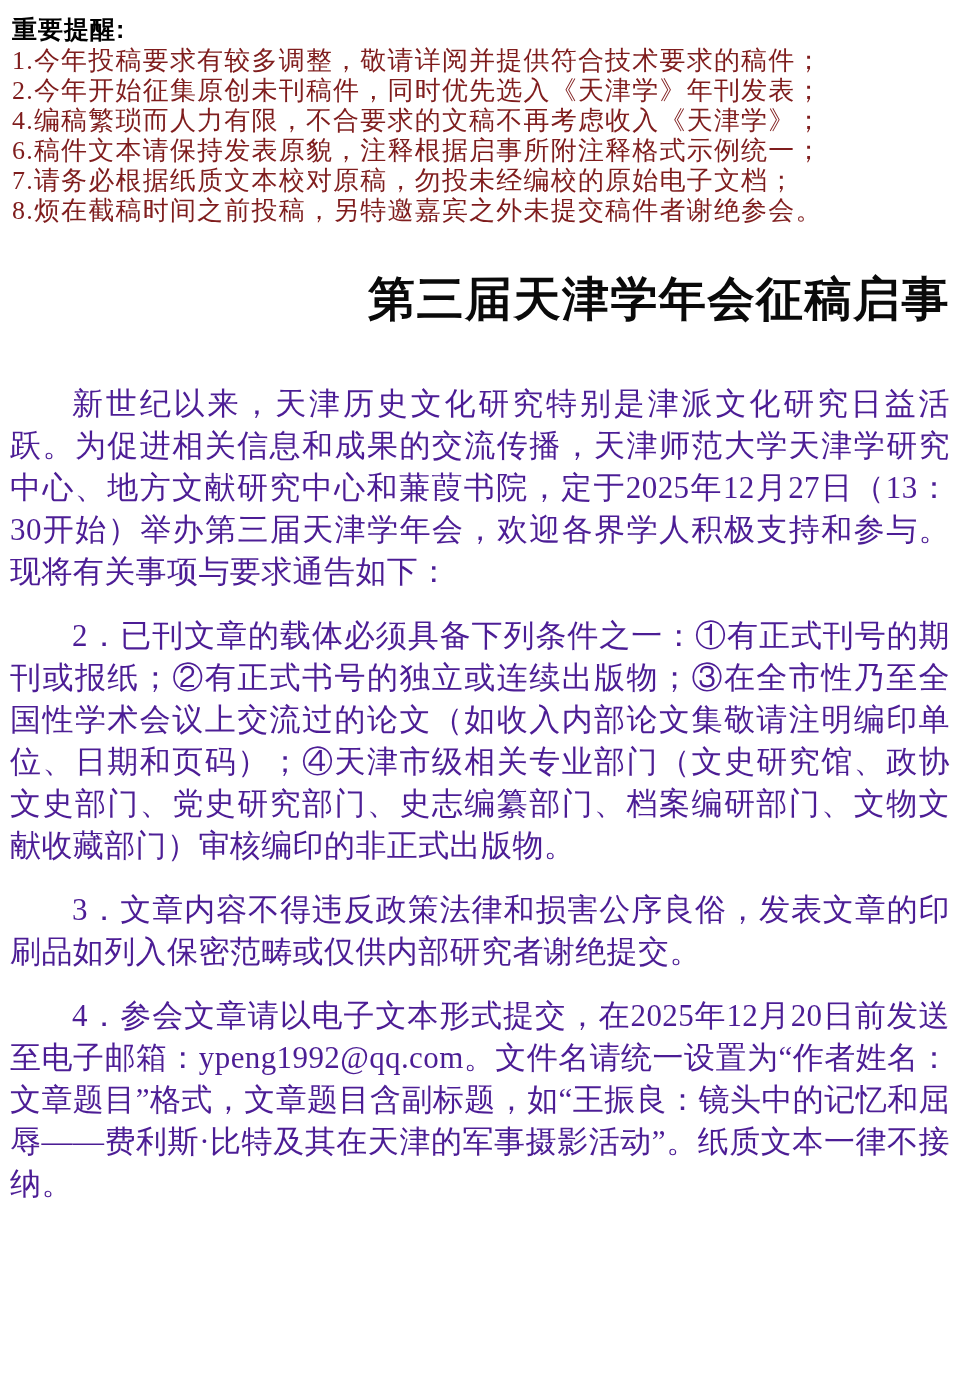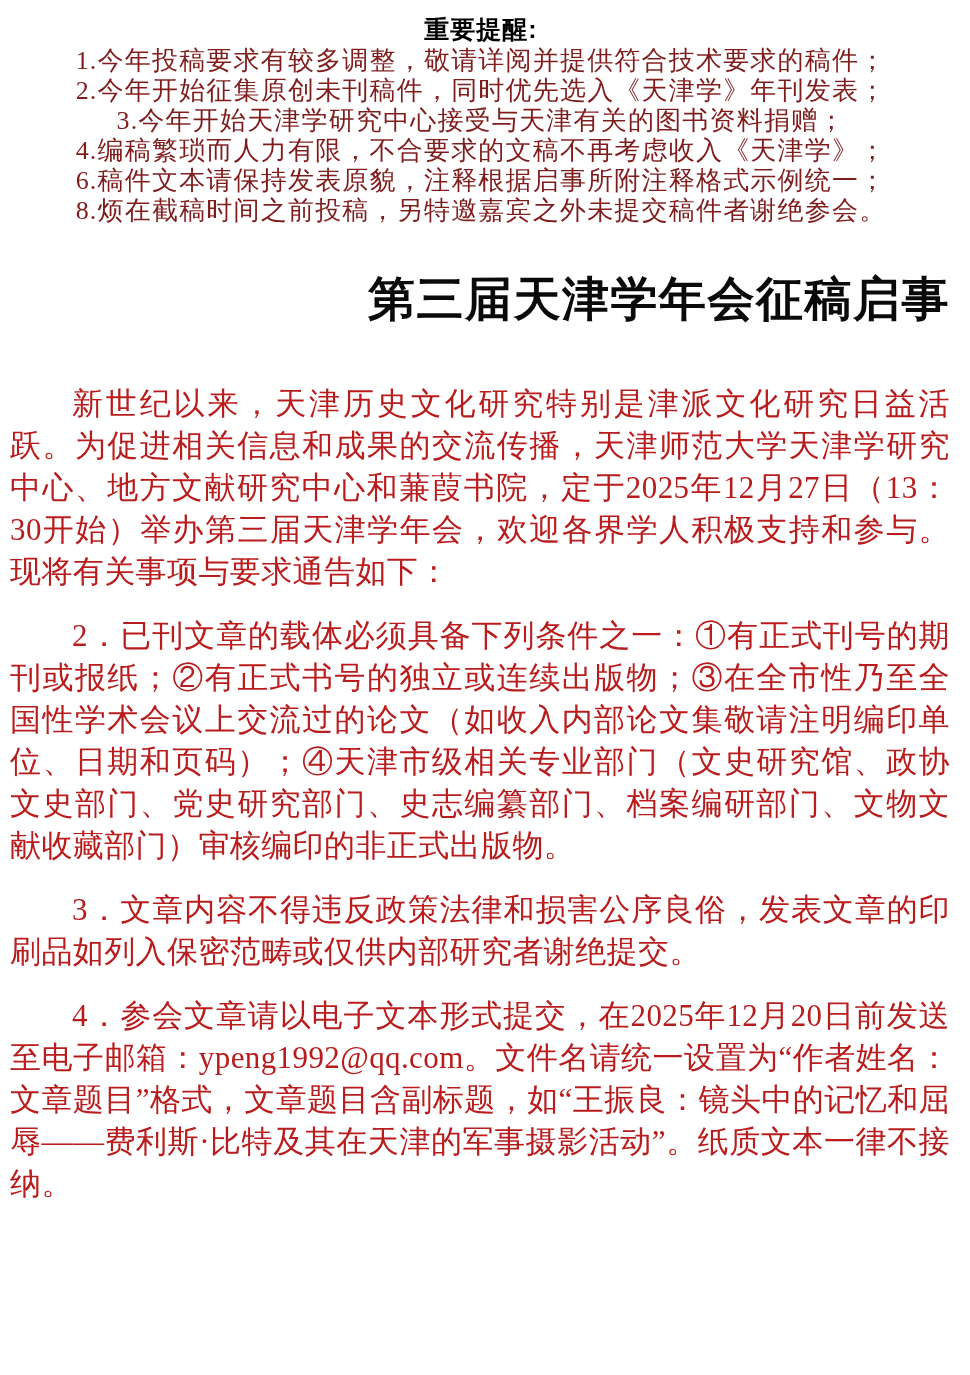--- a/index.html
+++ b/index.html
@@ -15,21 +15,20 @@
     background: #ffffff;
     box-sizing: border-box;
     padding: 12px 20px 0 10px;
     overflow: hidden;
     color: #1f1f1f;
     font-family: "Liberation Serif", serif;
   }
   
   .reminder {
     margin: 0 0 0 2px;
-    text-align: center;
   }
   .reminder-heading {
     font-family: "Liberation Sans", sans-serif;
     font-weight: 700;
     color: #000000;
     font-size: 25px;
     line-height: 34px;
     letter-spacing: 1px;
     white-space: nowrap;
   }
@@ -51,40 +50,40 @@
     letter-spacing: 1.5px;
     text-align: right;
     white-space: nowrap;
   }
   
   .body-para {
     margin: 22px 0 0 0;
     font-size: 31px;
     line-height: 42px;
     letter-spacing: 0.4px;
-    color: #b91c1c;
+    color: #4c1d95;
     text-align: justify;
     text-indent: 62px;
   }
   .body-para.intro {
     margin-top: 56px;
   }
 </style>
 </head>
 <body>
 
 <div class="page">
 
   <div class="reminder">
     <div class="reminder-heading">重要提醒:</div>
     <div class="reminder-item">1.今年投稿要求有较多调整，敬请详阅并提供符合技术要求的稿件；</div>
     <div class="reminder-item">2.今年开始征集原创未刊稿件，同时优先选入《天津学》年刊发表；</div>
-    <div class="reminder-item">3.今年开始天津学研究中心接受与天津有关的图书资料捐赠；</div>
     <div class="reminder-item">4.编稿繁琐而人力有限，不合要求的文稿不再考虑收入《天津学》；</div>
     <div class="reminder-item">6.稿件文本请保持发表原貌，注释根据启事所附注释格式示例统一；</div>
+    <div class="reminder-item">7.请务必根据纸质文本校对原稿，勿投未经编校的原始电子文档；</div>
     <div class="reminder-item">8.烦在截稿时间之前投稿，另特邀嘉宾之外未提交稿件者谢绝参会。</div>
   </div>
 
   <h1 class="doc-title">第三届天津学年会征稿启事</h1>
 
   <p class="body-para intro">新世纪以来，天津历史文化研究特别是津派文化研究日益活跃。为促进相关信息和成果的交流传播，天津师范大学天津学研究中心、地方文献研究中心和蒹葭书院，定于2025年12月27日（13：30开始）举办第三届天津学年会，欢迎各界学人积极支持和参与。现将有关事项与要求通告如下：</p>
   <p class="body-para">2．已刊文章的载体必须具备下列条件之一：①有正式刊号的期刊或报纸；②有正式书号的独立或连续出版物；③在全市性乃至全国性学术会议上交流过的论文（如收入内部论文集敬请注明编印单位、日期和页码）；④天津市级相关专业部门（文史研究馆、政协文史部门、党史研究部门、史志编纂部门、档案编研部门、文物文献收藏部门）审核编印的非正式出版物。</p>
   <p class="body-para">3．文章内容不得违反政策法律和损害公序良俗，发表文章的印刷品如列入保密范畴或仅供内部研究者谢绝提交。</p>
   <p class="body-para">4．参会文章请以电子文本形式提交，在2025年12月20日前发送至电子邮箱：ypeng1992@qq.com。文件名请统一设置为“作者姓名：文章题目”格式，文章题目含副标题，如“王振良：镜头中的记忆和屈辱——费利斯·比特及其在天津的军事摄影活动”。纸质文本一律不接纳。</p>
 

